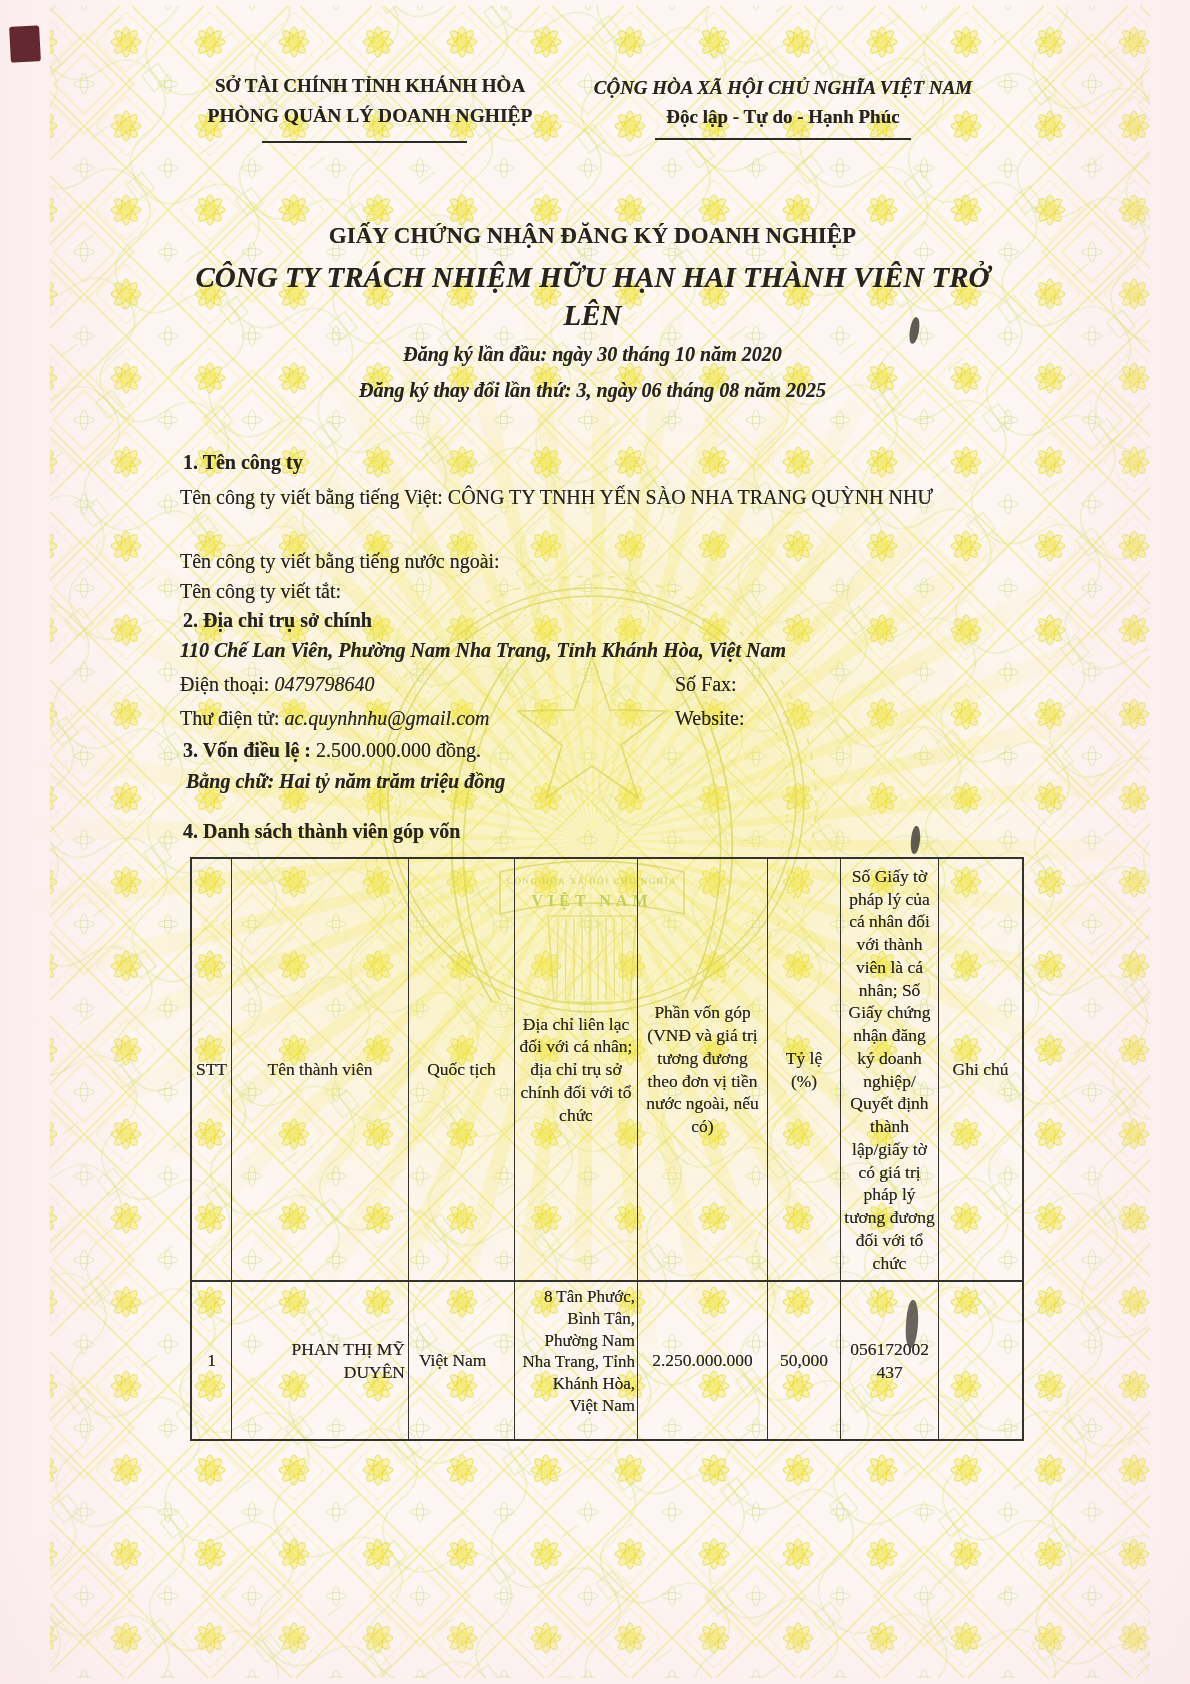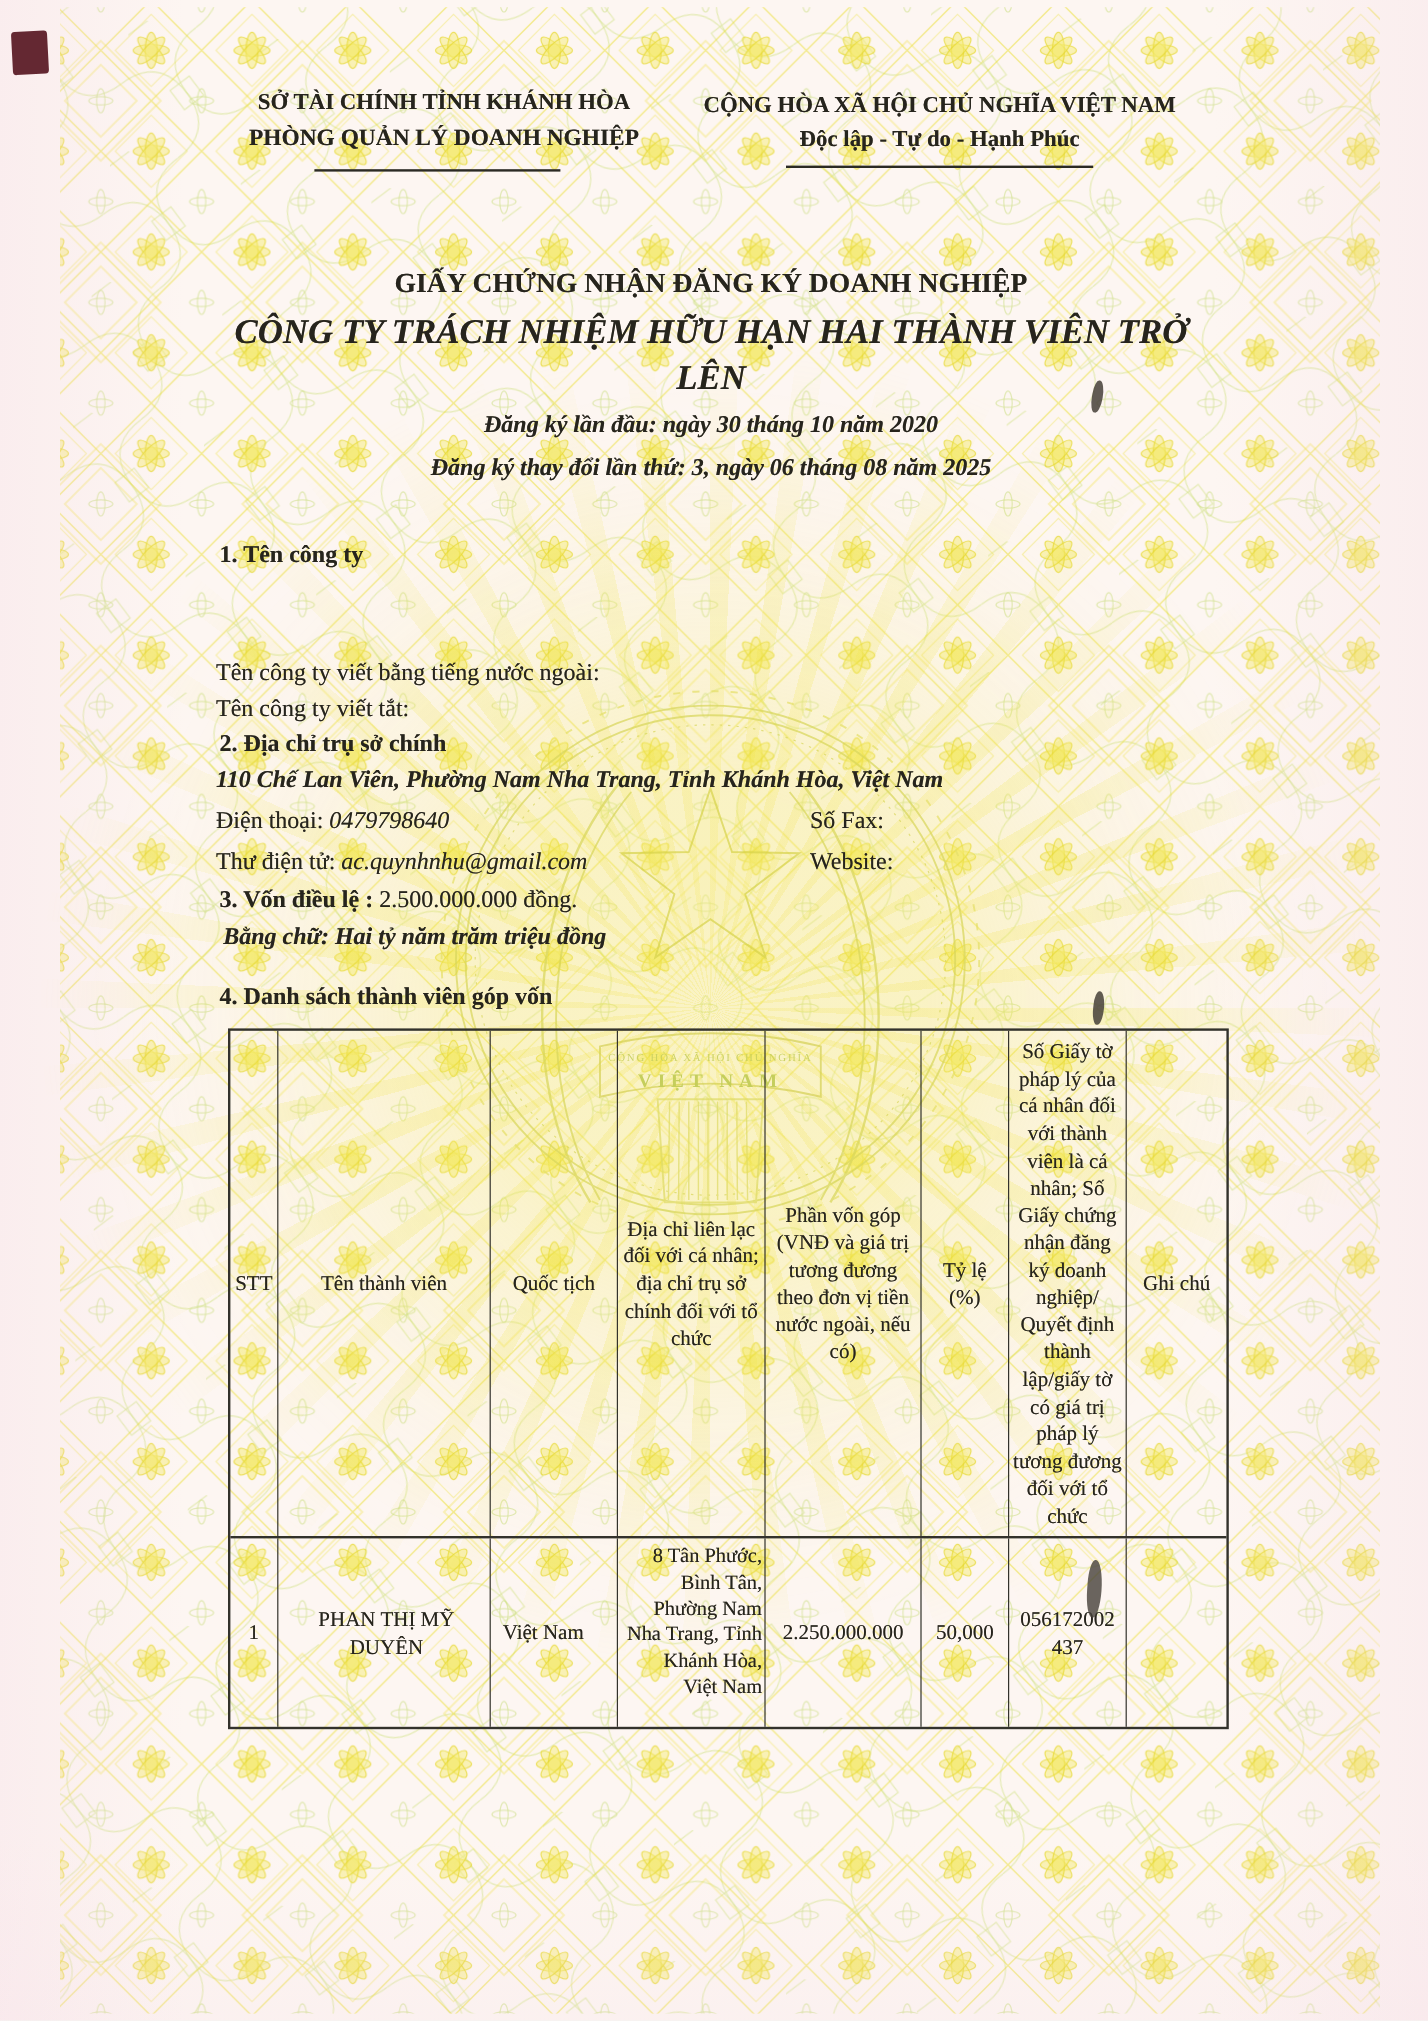--- a/index.html
+++ b/index.html
@@ -22,21 +22,21 @@
   .rule{position:absolute;z-index:3;border-top:2.2px solid #2b2a24;}
   
   .vtable{position:absolute;z-index:3;left:190px;top:857px;width:830px;border:2px solid #33322c;background:transparent;}
   .tr{display:grid;grid-template-columns:39px 177px 106px 123px 130px 73px 98px 84px;}
   .tr.thead{height:421px;border-bottom:2px solid #33322c;}
   .tr.tbody{height:157px;}
   .tc{border-left:1.6px solid #33322c;display:flex;align-items:center;justify-content:center;
       text-align:center;font-size:17.5px;line-height:1.3;padding:2px 3px;box-sizing:border-box;
       text-shadow:0 0 .5px rgba(40,36,20,.55);overflow:hidden;}
   .tc:first-child{border-left:none;}
-  .td-name{justify-content:flex-start;text-align:center;padding-left:7px;}
+  .td-name{justify-content:flex-start;text-align:right;padding-left:7px;}
   .td-nat{justify-content:flex-start;text-align:left;padding-left:10px;}
   .td-addr{align-items:flex-start;justify-content:flex-start;text-align:right;padding:4px 2px 2px 6px;font-size:17px;line-height:1.28;}
   .td-id{word-break:break-all;padding:16px 8px;}
   .mark{position:absolute;z-index:5;background:#454038;border-radius:45% 55% 50% 50%;opacity:.85;}
   .corner-mark{position:absolute;z-index:5;background:#571722;border-radius:3px;opacity:.92;}
 </style>
 </head>
 <body>
 
 <div class="page">
@@ -113,30 +113,31 @@
       </g>
     </g>
     <text x="592" y="884" text-anchor="middle" font-family="Liberation Serif, serif" font-size="9" letter-spacing="1.5" fill="#c7cf5e" opacity="0.9">CỘNG HÒA XÃ HỘI CHỦ NGHĨA</text>
     <text x="592" y="906" text-anchor="middle" font-family="Liberation Serif, serif" font-size="16" font-weight="bold" letter-spacing="5" fill="#c3cd58" opacity="0.95">VIỆT NAM</text>
   </svg>
 
   <div class="t b c" style="left:195px;top:74px;width:350px;font-size:19px;">SỞ TÀI CHÍNH TỈNH KHÁNH HÒA</div>
   <div class="t b c" style="left:195px;top:103px;width:350px;font-size:19.5px;">PHÒNG QUẢN LÝ DOANH NGHIỆP</div>
   <div class="rule" style="left:262px;top:141px;width:205px;"></div>
 
-  <div class="t b c" style="left:583px;top:76px;width:400px;font-size:19px;">CỘNG HÒA XÃ HỘI CHỦ NGHĨA VIỆT NAM</div>
+  <div class="t b c" style="left:583px;top:76px;width:400px;font-size:19px;font-style:italic;">CỘNG HÒA XÃ HỘI CHỦ NGHĨA VIỆT NAM</div>
   <div class="t b c" style="left:583px;top:105px;width:400px;font-size:19px;">Độc lập - Tự do - Hạnh Phúc</div>
   <div class="rule" style="left:655px;top:138px;width:256px;"></div>
 
   <div class="t b c" style="left:170px;top:221px;width:845px;font-size:23px;">GIẤY CHỨNG NHẬN ĐĂNG KÝ DOANH NGHIỆP</div>
   <div class="t b c" style="left:170px;top:259px;width:845px;font-size:29px;font-style:italic;">CÔNG TY TRÁCH NHIỆM HỮU HẠN HAI THÀNH VIÊN TRỞ LÊN</div>
   <div class="t b i c" style="left:170px;top:341px;width:845px;font-size:20px;">Đăng ký lần đầu: ngày 30 tháng 10 năm 2020</div>
   <div class="t b i c" style="left:170px;top:377px;width:845px;font-size:20px;">Đăng ký thay đổi lần thứ: 3, ngày 06 tháng 08 năm 2025</div>
 
   <div class="t b" style="left:183px;top:449px;font-size:20px;">1. Tên công ty</div>
+  <div class="t" style="left:180px;top:481px;width:845px;font-size:20px;line-height:32px;"><span>Tên công ty viết bằng tiếng Việt: </span><span>CÔNG TY TNHH YẾN SÀO NHA TRANG QUỲNH NHƯ</span></div>
   <div class="t" style="left:180px;top:548px;font-size:20px;">Tên công ty viết bằng tiếng nước ngoài:</div>
   <div class="t" style="left:180px;top:578px;font-size:20px;">Tên công ty viết tắt:</div>
 
   <div class="t b" style="left:183px;top:607px;font-size:20px;">2. Địa chỉ trụ sở chính</div>
   <div class="t b i" style="left:180px;top:637px;font-size:20px;">110 Chế Lan Viên, Phường Nam Nha Trang, Tỉnh Khánh Hòa, Việt Nam</div>
   <div class="t" style="left:180px;top:671px;font-size:20px;"><span>Điện thoại: </span><span class="i">0479798640</span></div>
   <div class="t" style="left:675px;top:671px;font-size:20px;">Số Fax:</div>
   <div class="t" style="left:180px;top:705px;font-size:20px;"><span>Thư điện tử: </span><span class="i">ac.quynhnhu@gmail.com</span></div>
   <div class="t" style="left:675px;top:705px;font-size:20px;">Website:</div>
 

